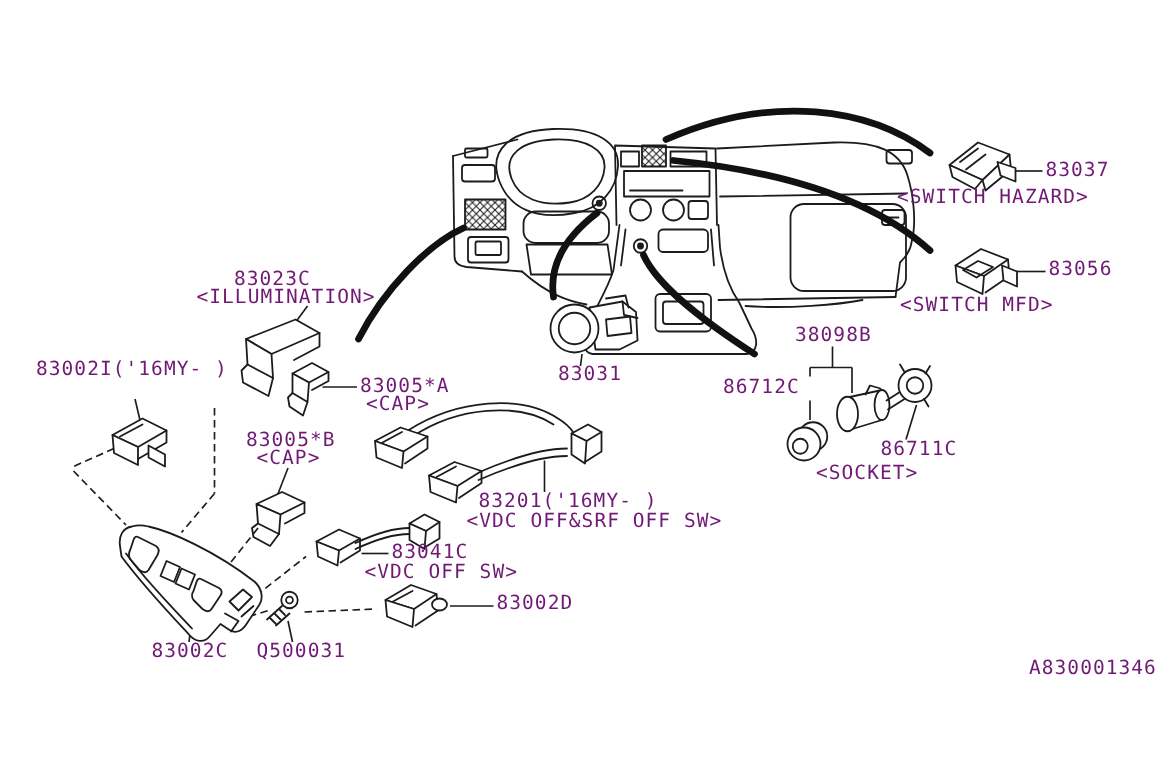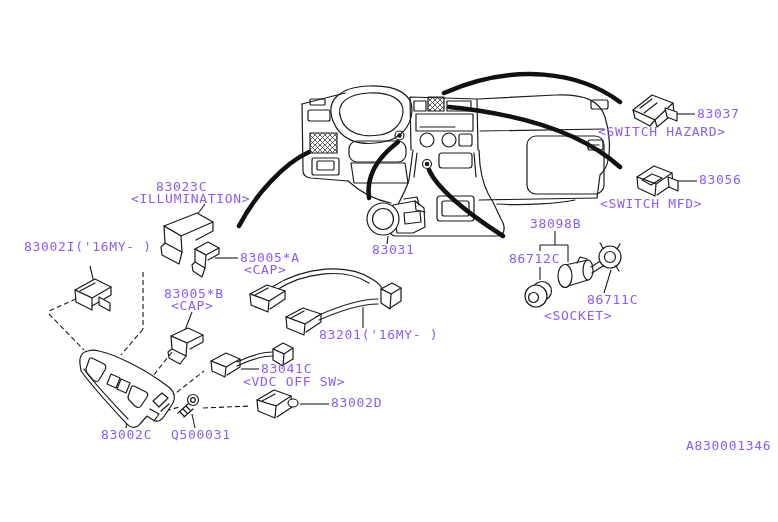--- a/index.html
+++ b/index.html
@@ -1,20 +1,20 @@
 <!DOCTYPE html>
 <html><head>
 <meta charset="utf-8">
 <style>
   html,body{margin:0;padding:0;background:#fff;}
   .stage{position:relative;width:778px;height:522px;background:#ffffff;overflow:hidden;
          font-family:"DejaVu Sans Mono",monospace;}
   .stage svg{position:absolute;left:0;top:0;}
   .lbl{position:absolute;font-size:13px;line-height:12px;letter-spacing:0.7px;
-       color:#8b5cf6;white-space:nowrap;}
+       color:#701a75;white-space:nowrap;}
 </style>
 </head>
 <body>
 
 <div class="stage">
 
 <svg width="778" height="522" viewBox="0 0 778 522">
   <defs>
     <pattern id="xh" width="5" height="5" patternUnits="userSpaceOnUse">
       <path d="M0,5L5,0M0,0L5,5" stroke="#1c1c1c" stroke-width="0.7"></path>
@@ -246,25 +246,26 @@
 
   <div class="lbl" style="left:372px;top:244px">83031</div>
 
   <div class="lbl" style="left:697px;top:108px">83037</div>
   <div class="lbl" style="left:598px;top:126px">&lt;SWITCH HAZARD&gt;</div>
 
   <div class="lbl" style="left:699px;top:174px">83056</div>
   <div class="lbl" style="left:600px;top:198px">&lt;SWITCH MFD&gt;</div>
 
   <div class="lbl" style="left:530px;top:218px">38098B</div>
-  <div class="lbl" style="left:509px;top:253px">86712C</div>
+  <div class="lbl" style="left:482px;top:253px">86712C</div>
   <div class="lbl" style="left:587px;top:294px">86711C</div>
   <div class="lbl" style="left:544px;top:310px">&lt;SOCKET&gt;</div>
 
   <div class="lbl" style="left:319px;top:329px">83201('16MY- )</div>
+  <div class="lbl" style="left:311px;top:342px">&lt;VDC OFF&amp;SRF OFF SW&gt;</div>
 
   <div class="lbl" style="left:261px;top:363px">83041C</div>
   <div class="lbl" style="left:243px;top:376px">&lt;VDC OFF SW&gt;</div>
 
   <div class="lbl" style="left:331px;top:397px">83002D</div>
 
   <div class="lbl" style="left:101px;top:429px">83002C</div>
   <div class="lbl" style="left:171px;top:429px">Q500031</div>
 
   <div class="lbl" style="left:686px;top:440px">A830001346</div>

